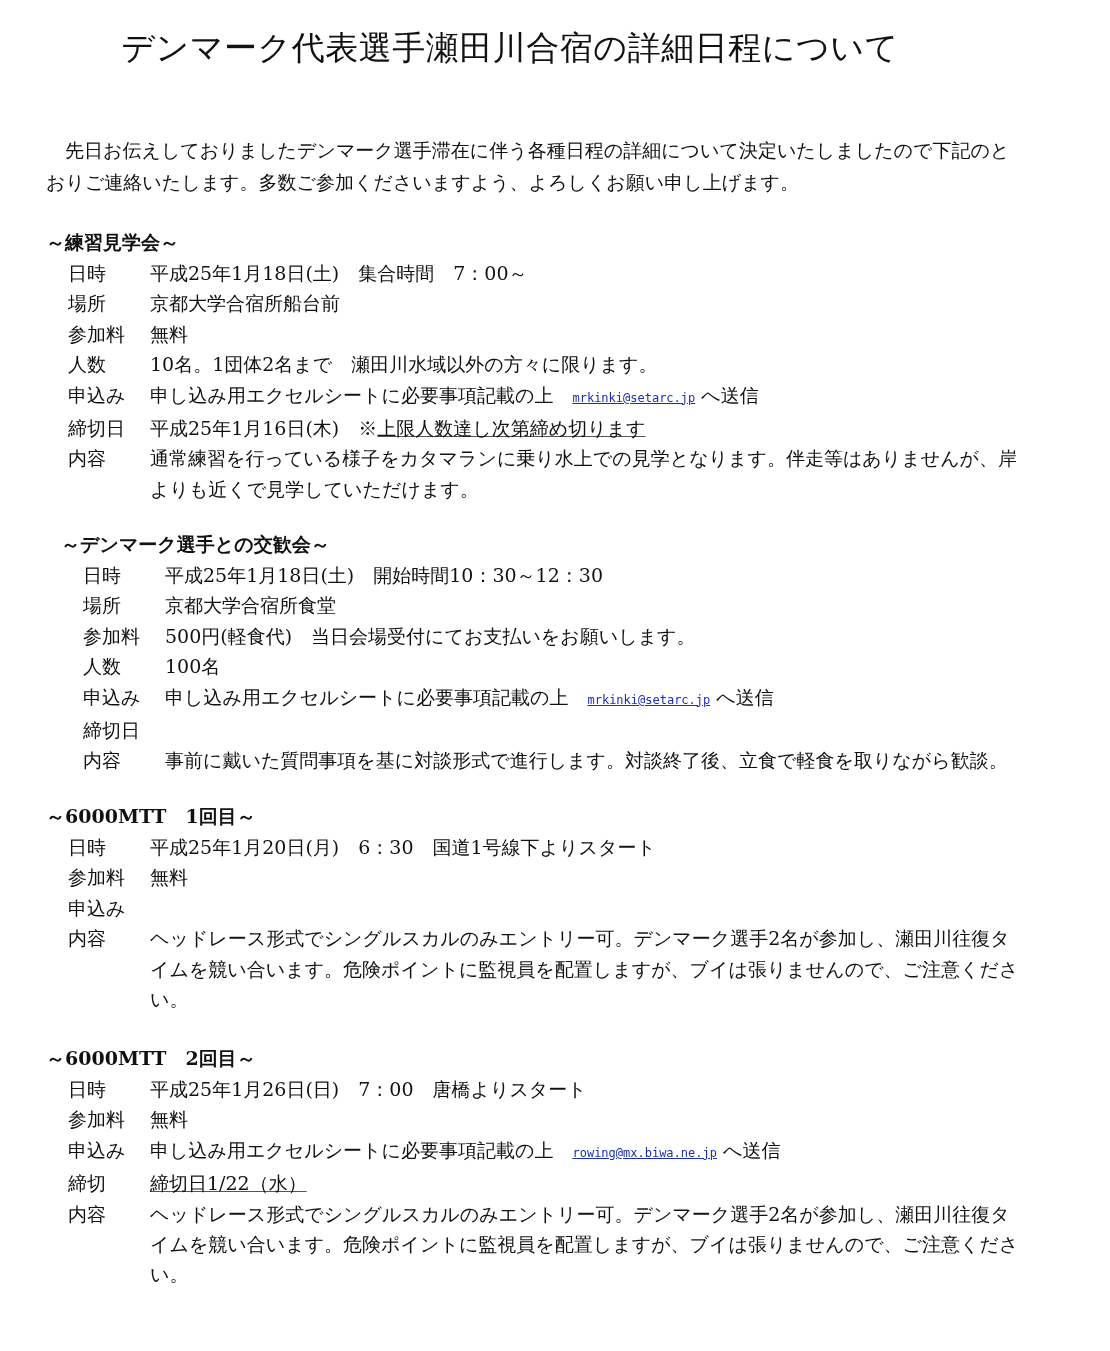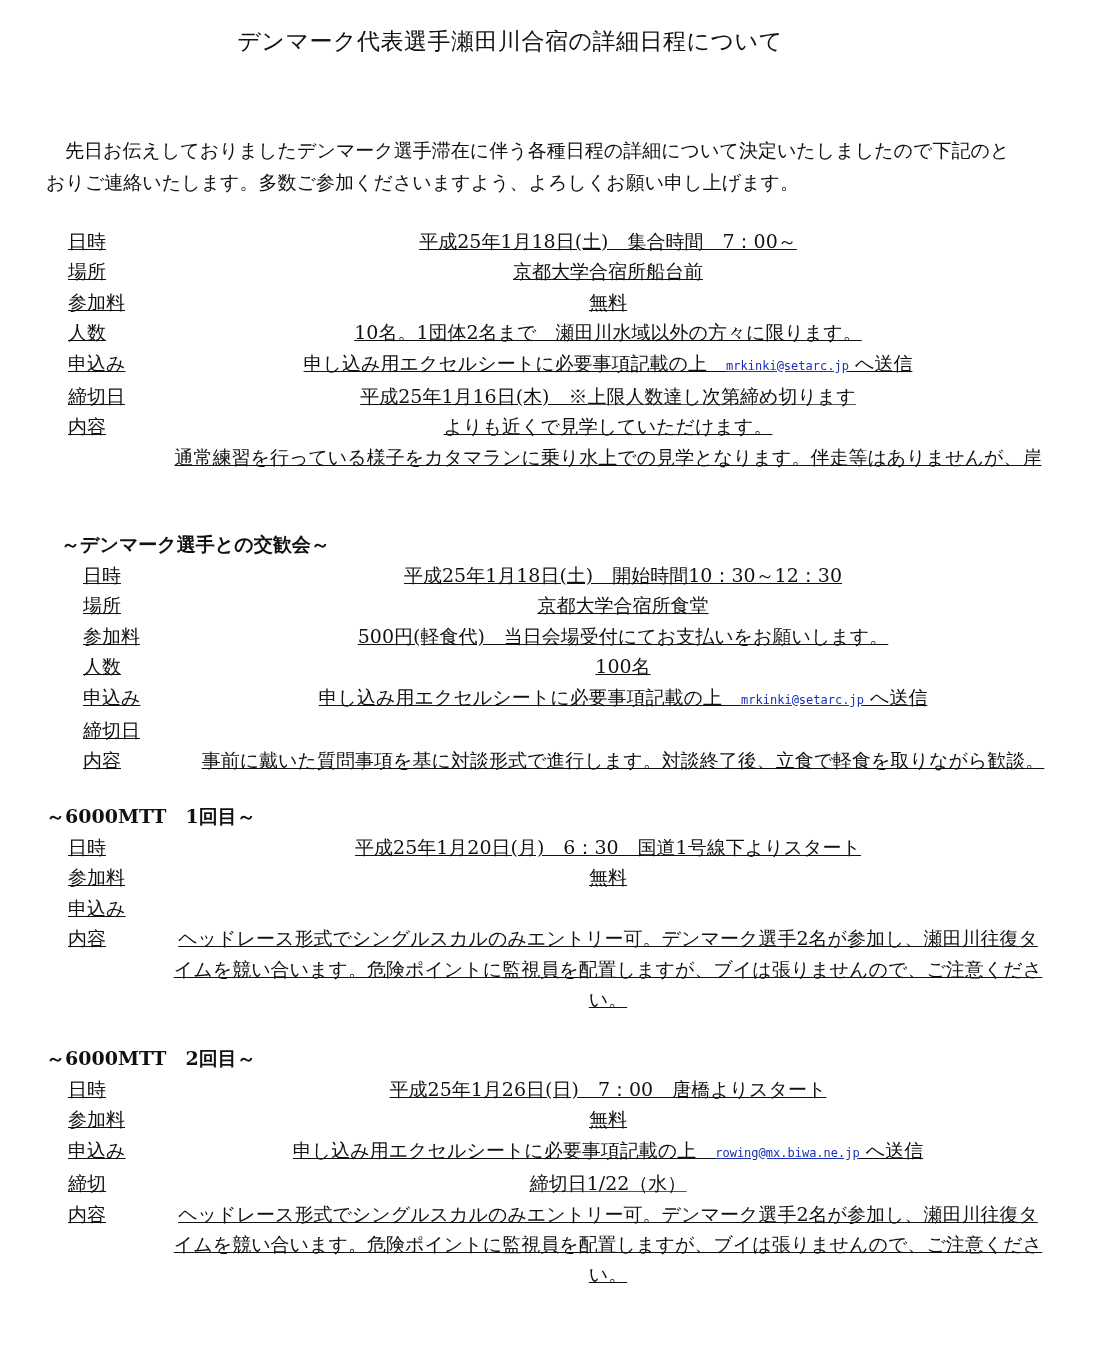--- a/index.html
+++ b/index.html
@@ -3,48 +3,49 @@
   <meta charset="utf-8">
   <style>
     html, body { margin: 0; padding: 0; background: #ffffff; }
     body {
       width: 1110px; height: 1351px; position: relative; overflow: hidden;
       font-family: "DejaVu Serif", "Liberation Serif", serif;
       color: #111111;
     }
     .title {
       position: absolute; top: 26px; left: 0; width: 1020px; text-align: center;
-      font-size: 23px; letter-spacing: 0.5px;
+      font-size: 33px; letter-spacing: 0.5px;
     }
     .intro {
       position: absolute; top: 134px; left: 46px; width: 1020px;
       font-size: 19px; line-height: 32px;
     }
     .intro .l1 { padding-left: 19px; display: block; white-space: nowrap; }
     .intro .l2 { display: block; white-space: nowrap; }
     .section { position: absolute; left: 46px; width: 1020px; font-size: 19px; }
     .section .heading { height: 32px; line-height: 32px; font-weight: bold; white-space: nowrap; }
-    .row { display: flex; line-height: 30.4px; text-decoration: underline; }
+    .row { display: flex; line-height: 30.4px; }
     .row .label { width: 82px; padding-left: 22px; flex: 0 0 auto; white-space: nowrap; }
-    .row .value { flex: 1 1 auto; text-align: center; }
+    .row .value { flex: 1 1 auto; }
     .row .value .line { display: block; white-space: nowrap; }
     .link { color: #1a2fb5; text-decoration: underline; font-family: "DejaVu Sans Mono", "Liberation Mono", monospace; font-size: 12px; }
     .ul { text-decoration: underline; text-decoration-color: #555; }
   </style>
 </head>
 <body>
 
 <div class="title">デンマーク代表選手瀬田川合宿の詳細日程について</div>
 
 <div class="intro">
   <span class="l1">先日お伝えしておりましたデンマーク選手滞在に伴う各種日程の詳細について決定いたしましたので下記のと</span>
   <span class="l2">おりご連絡いたします。多数ご参加くださいますよう、よろしくお願い申し上げます。</span>
 </div>
 
 <div class="section" style="top:226px;">
+  <div class="heading">～練習見学会～</div>
   <div class="row">
     <span class="label">日時</span>
     <span class="value">平成25年1月18日(土)　集合時間　7：00～</span>
   </div>
   <div class="row">
     <span class="label">場所</span>
     <span class="value">京都大学合宿所船台前</span>
   </div>
   <div class="row">
     <span class="label">参加料</span>
@@ -58,22 +59,22 @@
     <span class="label">申込み</span>
     <span class="value"><span>申し込み用エクセルシートに必要事項記載の上　</span><a class="link">mrkinki@setarc.jp</a><span> へ送信</span></span>
   </div>
   <div class="row">
     <span class="label">締切日</span>
     <span class="value"><span>平成25年1月16日(木)　※</span><span class="ul">上限人数達し次第締め切ります</span></span>
   </div>
   <div class="row">
     <span class="label">内容</span>
     <span class="value">
+      <span class="line">通常練習を行っている様子をカタマランに乗り水上での見学となります。伴走等はありませんが、岸</span>
       <span class="line">よりも近くで見学していただけます。</span>
-      <span class="line">通常練習を行っている様子をカタマランに乗り水上での見学となります。伴走等はありませんが、岸</span>
     </span>
   </div>
 </div>
 
 <div class="section" style="top:528px;margin-left:15px;">
   <div class="heading">～デンマーク選手との交歓会～</div>
   <div class="row">
     <span class="label">日時</span>
     <span class="value">平成25年1月18日(土)　開始時間10：30～12：30</span>
   </div>

